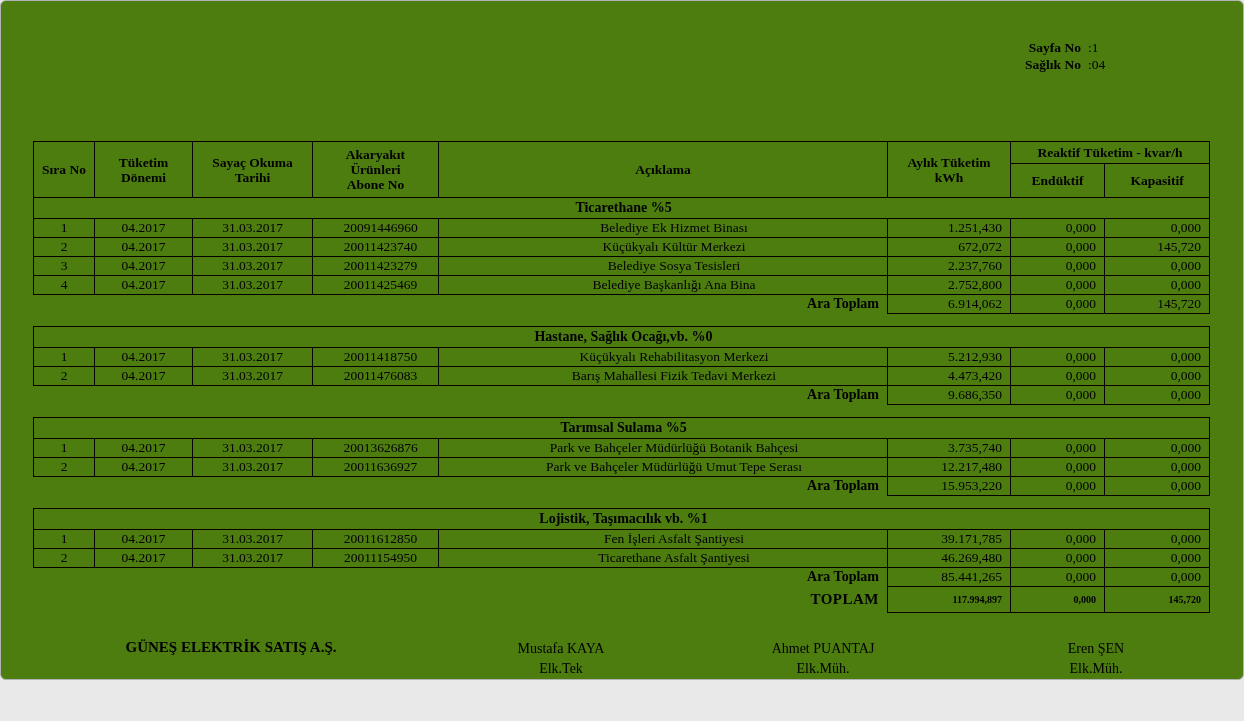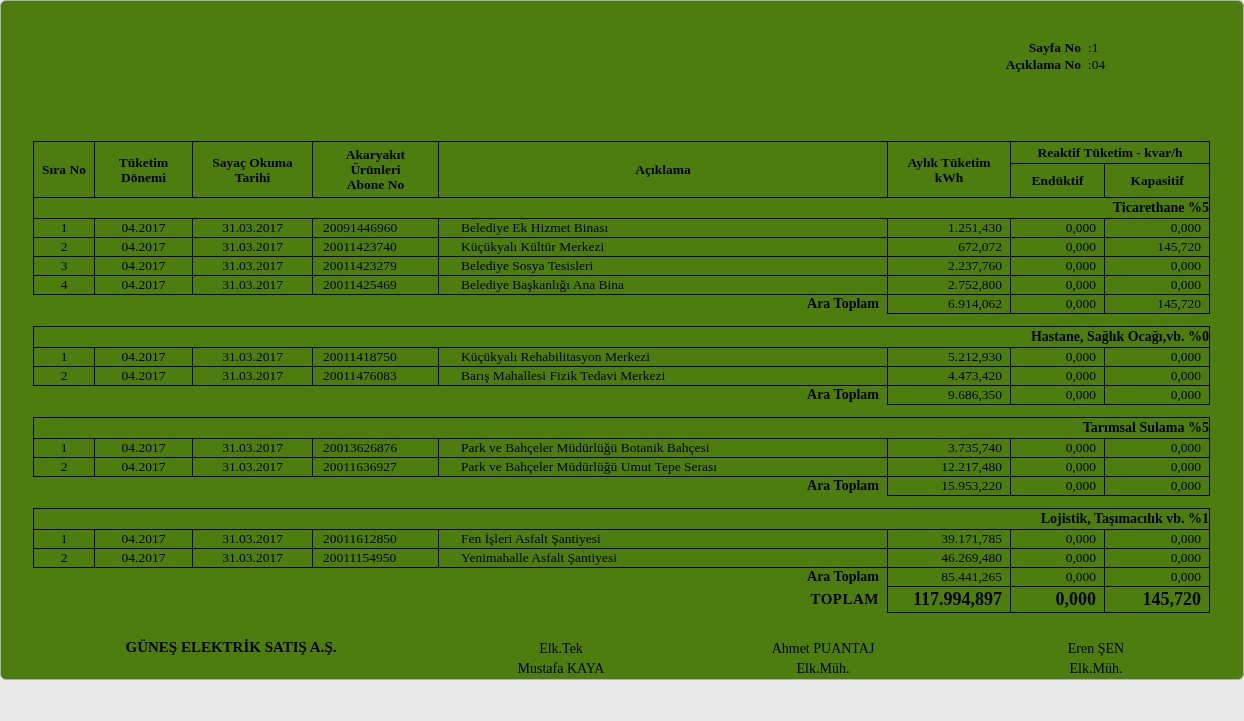--- a/index.html
+++ b/index.html
@@ -19,55 +19,55 @@
   .doc-subtitle{font-size:17px; font-weight:bold; line-height:21px;}
   
   .table-area{position:absolute; left:32px; top:140px; width:1180px;}
   table.tbl{border-collapse:collapse; table-layout:fixed; width:1176px;}
   .tbl td, .tbl th{border:1px solid #000; overflow:hidden; white-space:nowrap; padding:0; font-weight:normal;}
   .head-tbl th{font-weight:bold; text-align:center; font-size:13.5px; line-height:15px; vertical-align:middle;}
   .head-tbl .group-row th{height:21px;}
   .head-tbl .sub-row th{height:33px;margin-left:38px;}
   .sec-tbl{margin-top:-1px;}
   .sec-gap{margin-top:12px;}
-  .sec-hdr td{font-weight:bold; font-size:14px; text-align:right; padding-left:4px; height:20px;}
+  .sec-hdr td{font-weight:bold; font-size:14px; text-align:center; padding-left:4px; height:20px;}
   .data td{height:18px; font-size:13.5px;}
   td.c{text-align:center;}
-  td.l{text-align:left;font-family:Liberation Serif, serif;}
+  td.l{text-align:center;font-family:Liberation Serif, serif;}
   td.r{text-align:right; padding-right:8px;}
   td.pad10{padding-left:10px;}
   td.pad5{padding-left:22px;}
   
   .subtotal-row{display:flex; width:1177px; margin-top:-1px;}
   .sub-label{width:854px; box-sizing:border-box; text-align:right; padding-right:8px;
              font-weight:bold; font-size:14px; line-height:20px;}
   .sub-cell{box-sizing:border-box; border:1px solid #000; text-align:right; padding-right:8px;
             font-size:13.5px; height:20px; line-height:18px;}
   .w1{width:124px;} .w2{width:95px; margin-left:-1px;} .w3{width:106px; margin-left:-1px;}
   .total-row .sub-label{font-size:15px; line-height:27px; letter-spacing:0.5px;}
-  .total-row .sub-cell{font-weight:bold; height:27px; line-height:25px; font-size:18px;}
+  .total-row .sub-cell{font-weight:bold; height:27px; line-height:25px; font-size:10px;}
   
   .footer{position:absolute; top:638px; left:0; width:100%;}
   .company{position:absolute; left:60px; top:0; width:340px; text-align:center;
            font-weight:bold; font-size:15px;}
   .sig{position:absolute; top:0; width:240px; text-align:center; font-size:14px; line-height:20px;}
   .sig1{left:440px;} .sig2{left:702px;} .sig3{left:975px;}
 </style>
 </head>
 <body>
 
 <div class="page">
 
   <div class="meta">
     <div class="meta-row">
       <div class="meta-label">Sayfa No</div>
       <div class="meta-value">:1</div>
     </div>
     <div class="meta-row">
-      <div class="meta-label">Açıklama No</div>
+      <div class="meta-label">Sağlık No</div>
       <div class="meta-value">:04</div>
     </div>
   </div>
 
   <div class="title-block">
   </div>
 
   <div class="table-area">
 
     <table class="tbl head-tbl">
@@ -290,21 +290,21 @@
         <td class="l pad5">Fen İşleri Asfalt Şantiyesi</td>
         <td class="r">39.171,785</td>
         <td class="r">0,000</td>
         <td class="r">0,000</td>
       </tr>
       <tr class="data">
         <td class="c">2</td>
         <td class="c">04.2017</td>
         <td class="c">31.03.2017</td>
         <td class="l pad10">20011154950</td>
-        <td class="l pad5">Yenimahalle Asfalt Şantiyesi</td>
+        <td class="l pad5">Ticarethane Asfalt Şantiyesi</td>
         <td class="r">46.269,480</td>
         <td class="r">0,000</td>
         <td class="r">0,000</td>
       </tr>
     </tbody>
       </table>
     <div class="subtotal-row">
       <div class="sub-label">Ara Toplam</div>
       <div class="sub-cell w1">85.441,265</div>
       <div class="sub-cell w2">0,000</div>
@@ -316,22 +316,22 @@
       <div class="sub-cell w1">117.994,897</div>
       <div class="sub-cell w2">0,000</div>
       <div class="sub-cell w3">145,720</div>
     </div>
 
   </div>
 
   <div class="footer">
     <div class="company">GÜNEŞ ELEKTRİK SATIŞ A.Ş.</div>
     <div class="sig sig1">
+      <div>Mustafa KAYA</div>
       <div>Elk.Tek</div>
-      <div>Mustafa KAYA</div>
     </div>
     <div class="sig sig2">
       <div>Ahmet PUANTAJ</div>
       <div>Elk.Müh.</div>
     </div>
     <div class="sig sig3">
       <div>Eren ŞEN</div>
       <div>Elk.Müh.</div>
     </div>
   </div>

